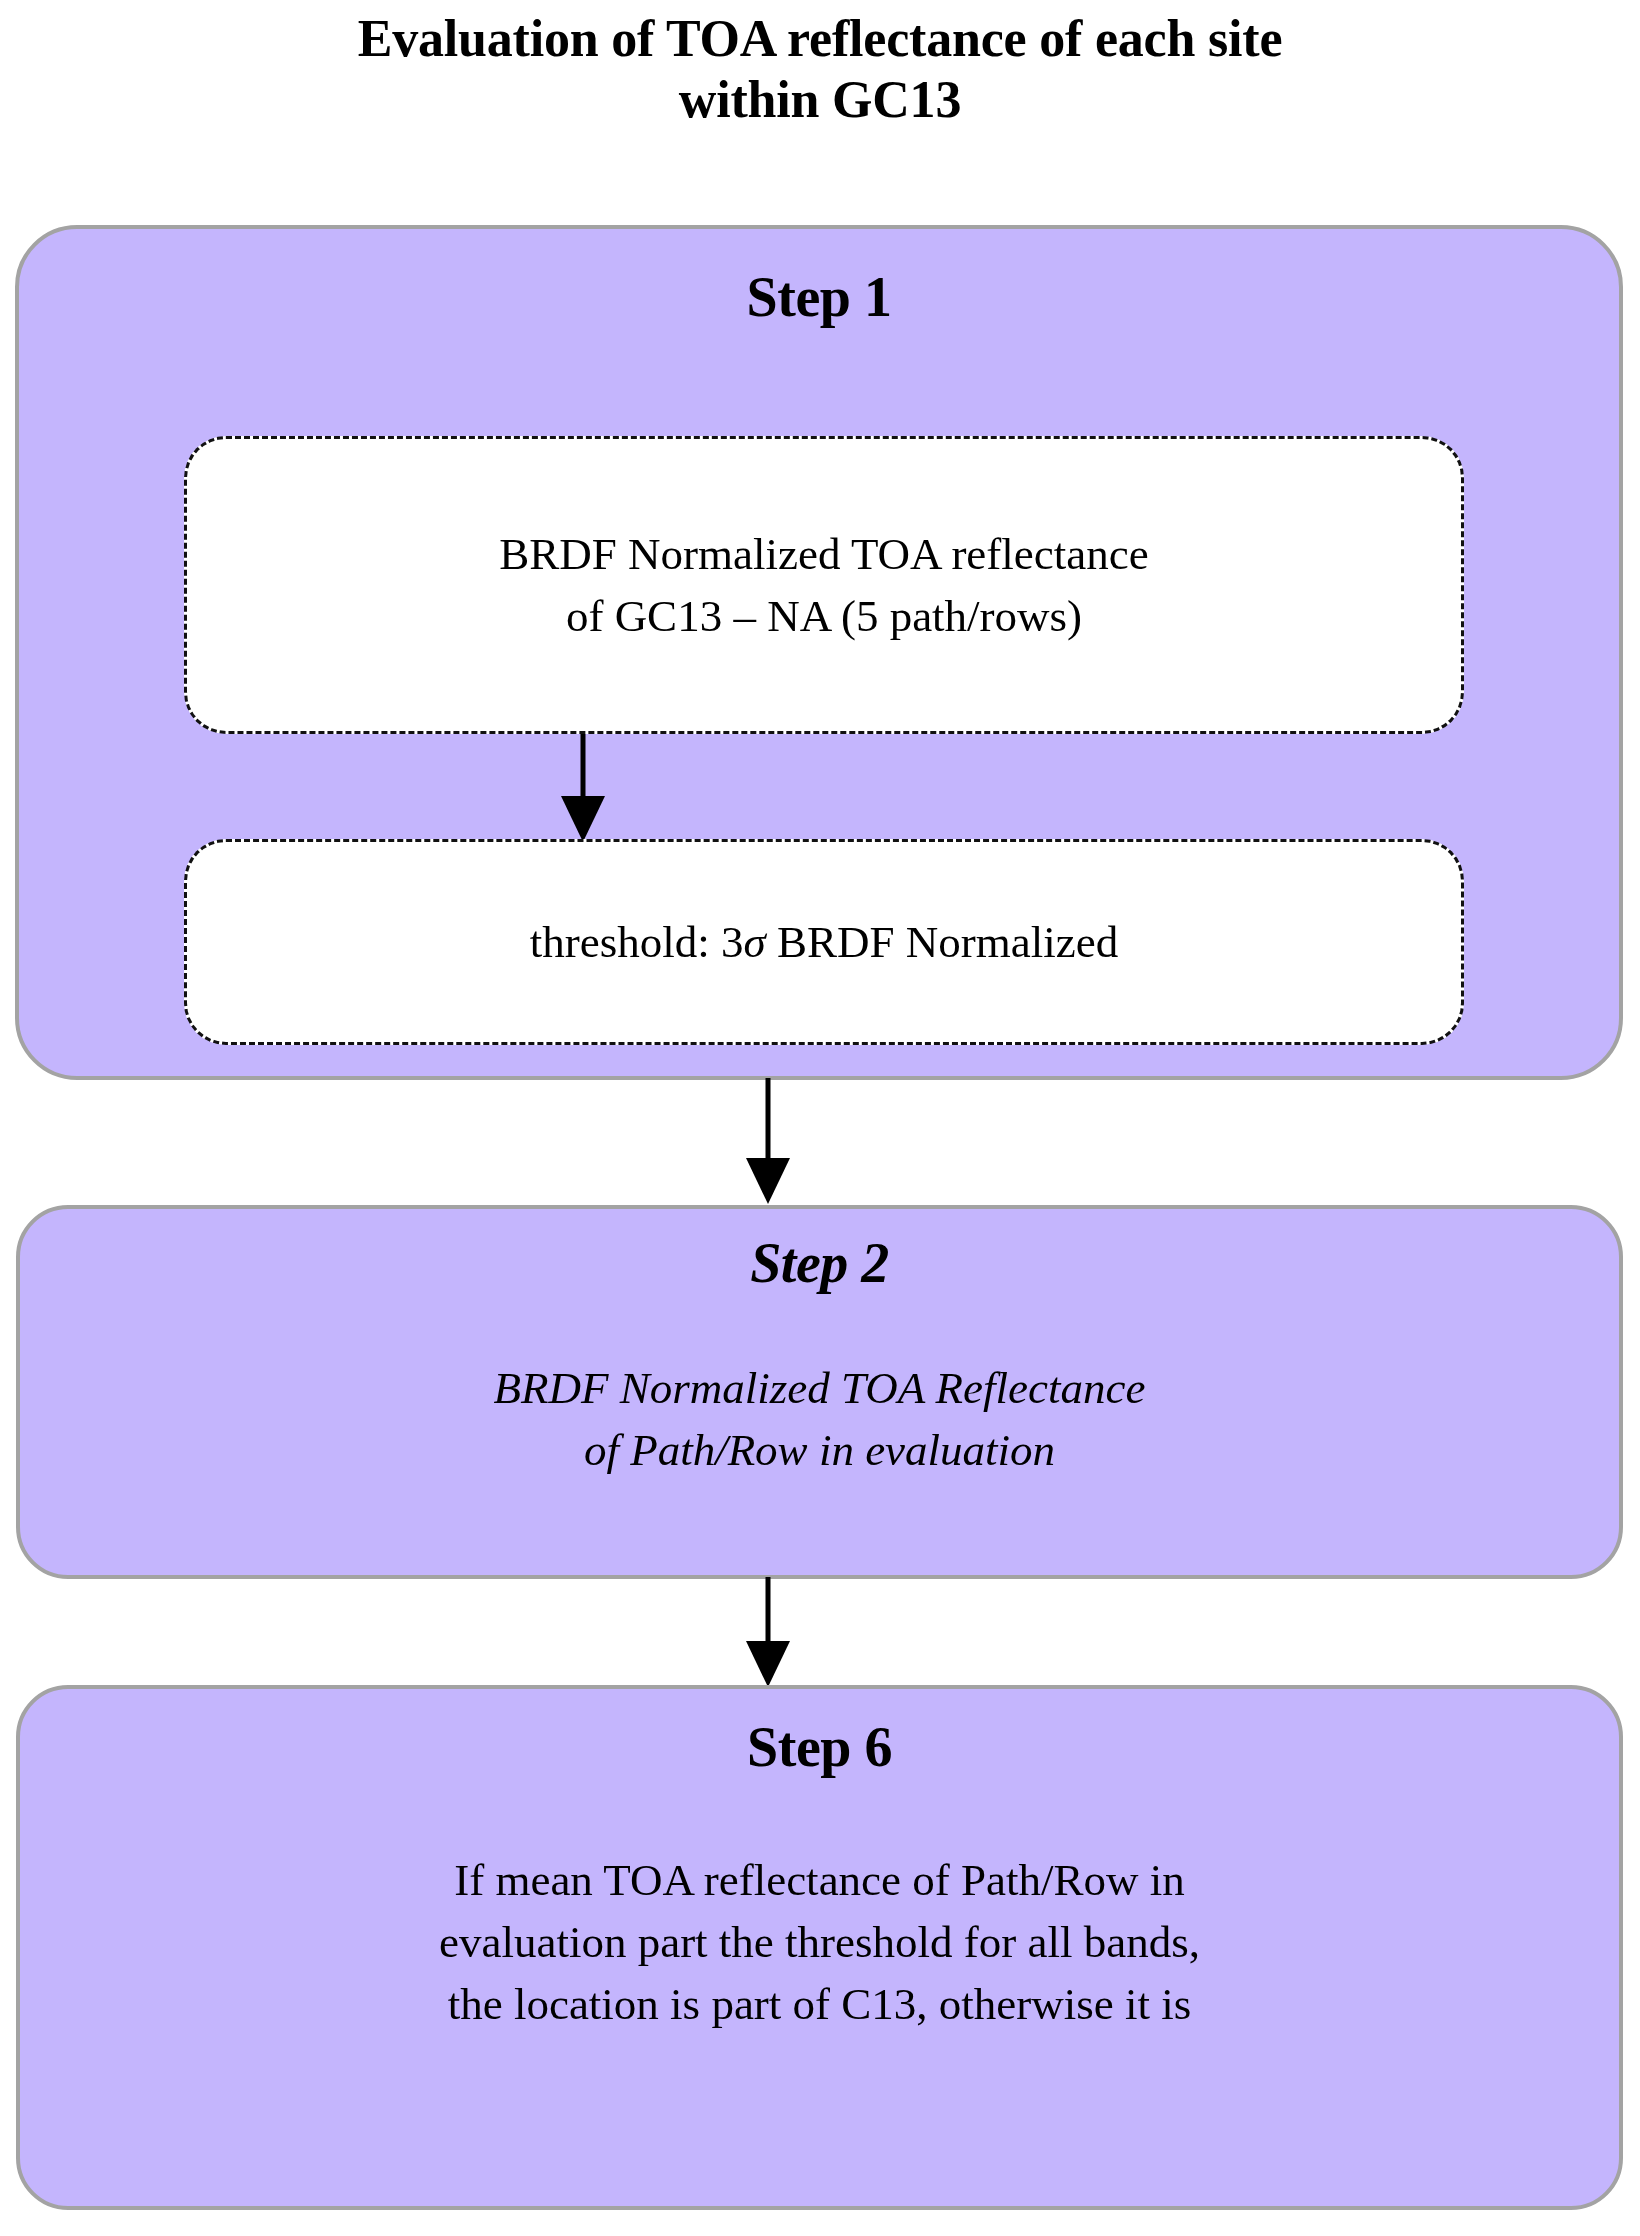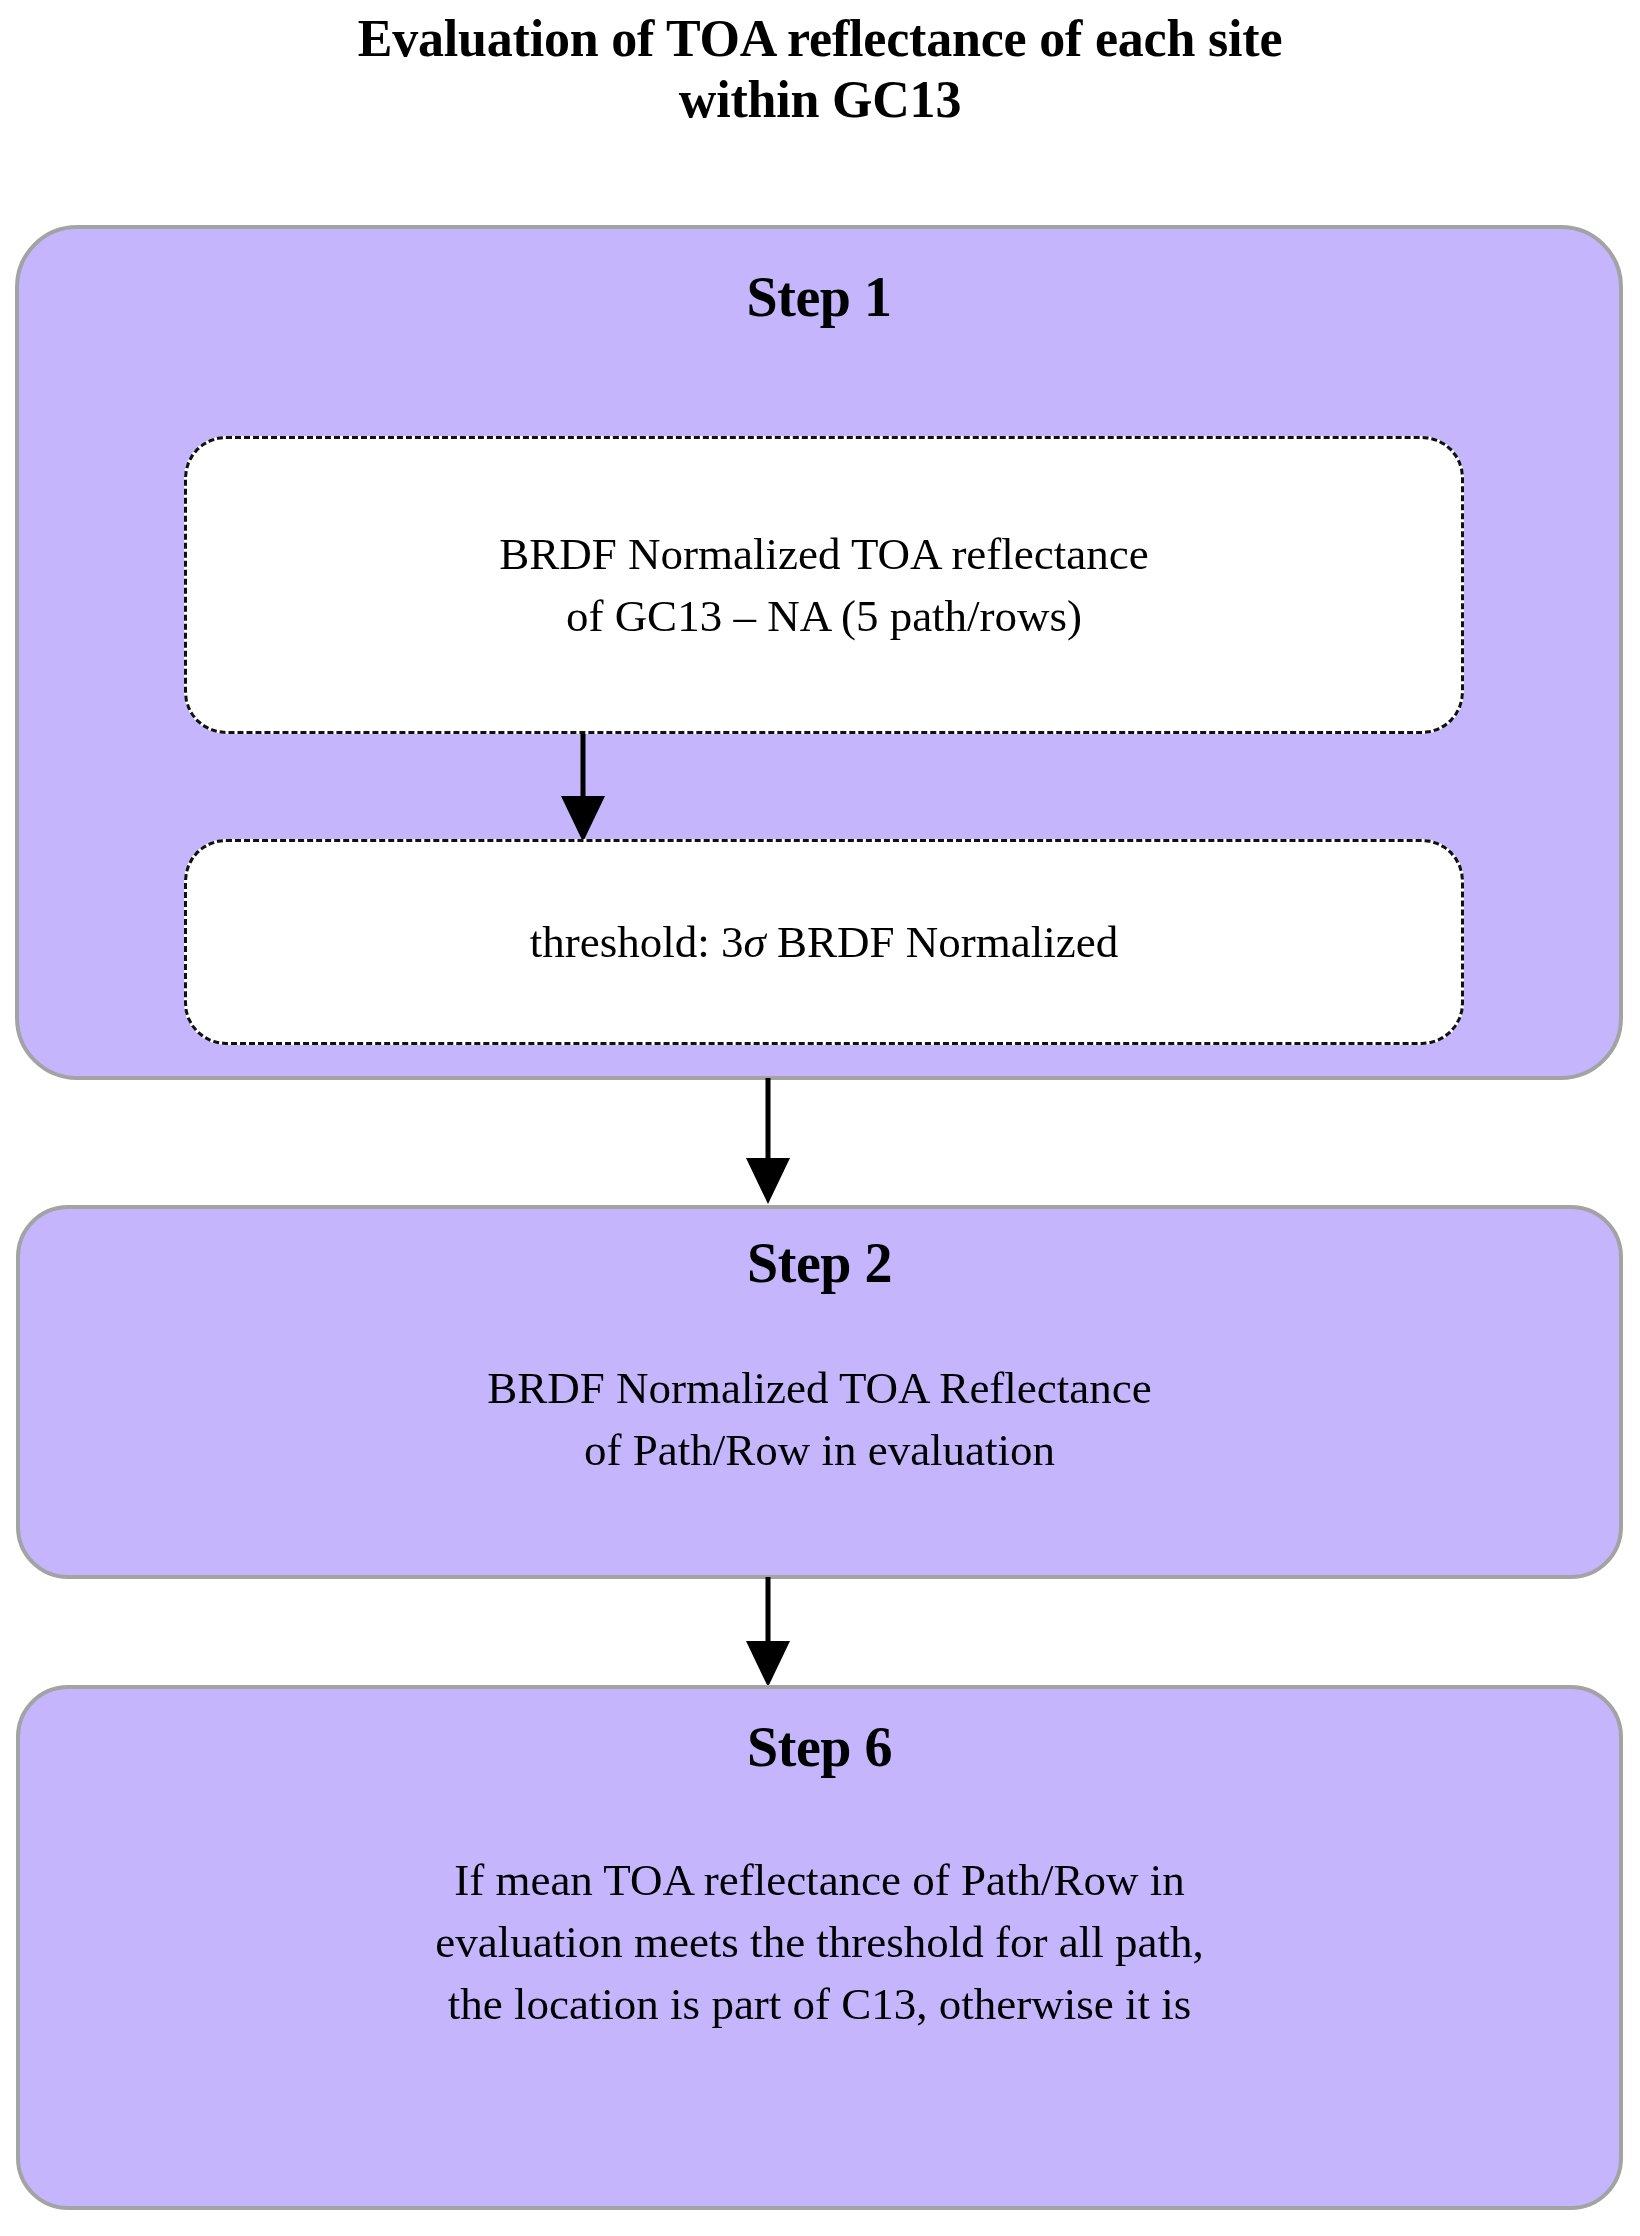--- a/index.html
+++ b/index.html
@@ -49,20 +49,21 @@
     height: 855px;
     border-radius: 62px;
   }
 
   #step2-box {
     left: 16px;
     top: 1205px;
     width: 1607px;
     height: 374px;
     border-radius: 52px;
+    font-style: italic;
   }
 
   #step3-box {
     left: 16px;
     top: 1685px;
     width: 1607px;
     height: 525px;
     border-radius: 52px;
   }
 
@@ -246,18 +247,18 @@
 
   <div class="arrow" id="arrow-2-3">
     <div class="arrow-shaft"></div>
     <div class="arrow-head"></div>
   </div>
 
   <div class="step-box" id="step3-box">
     <div class="step-heading" id="step3-heading">Step 6</div>
     <div class="step-body" id="step3-body">
       <div>If mean TOA reflectance of Path/Row in</div>
-      <div>evaluation meets the threshold for all path,</div>
+      <div>evaluation part the threshold for all bands,</div>
       <div>the location is part of C13, otherwise it is</div>
     </div>
   </div>
 
 </div>
 
 </body></html>

